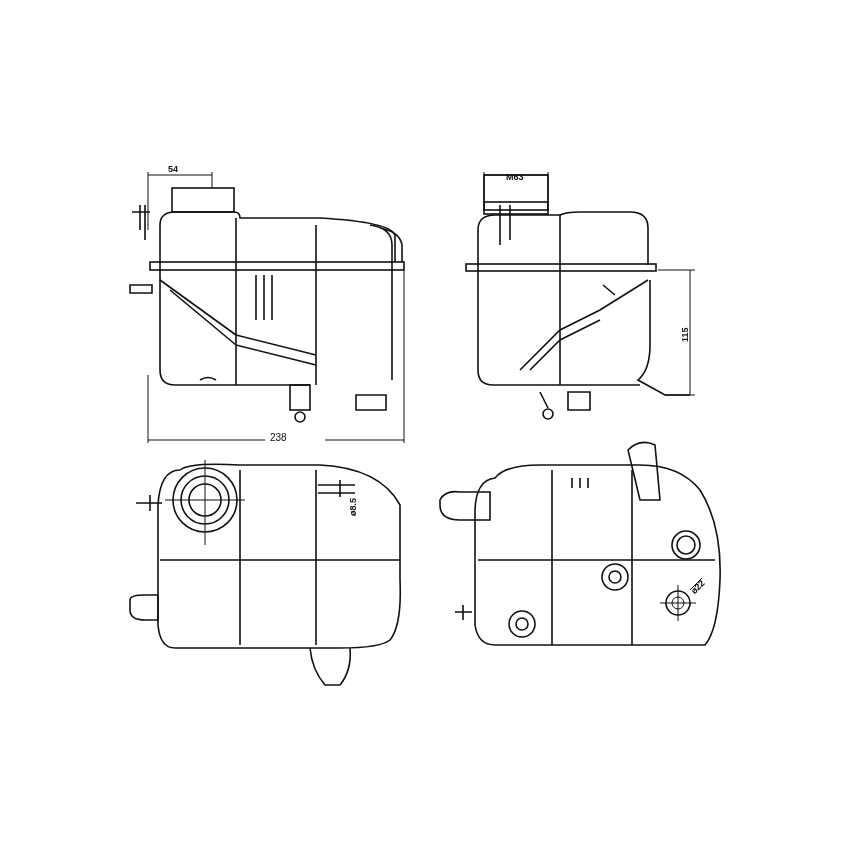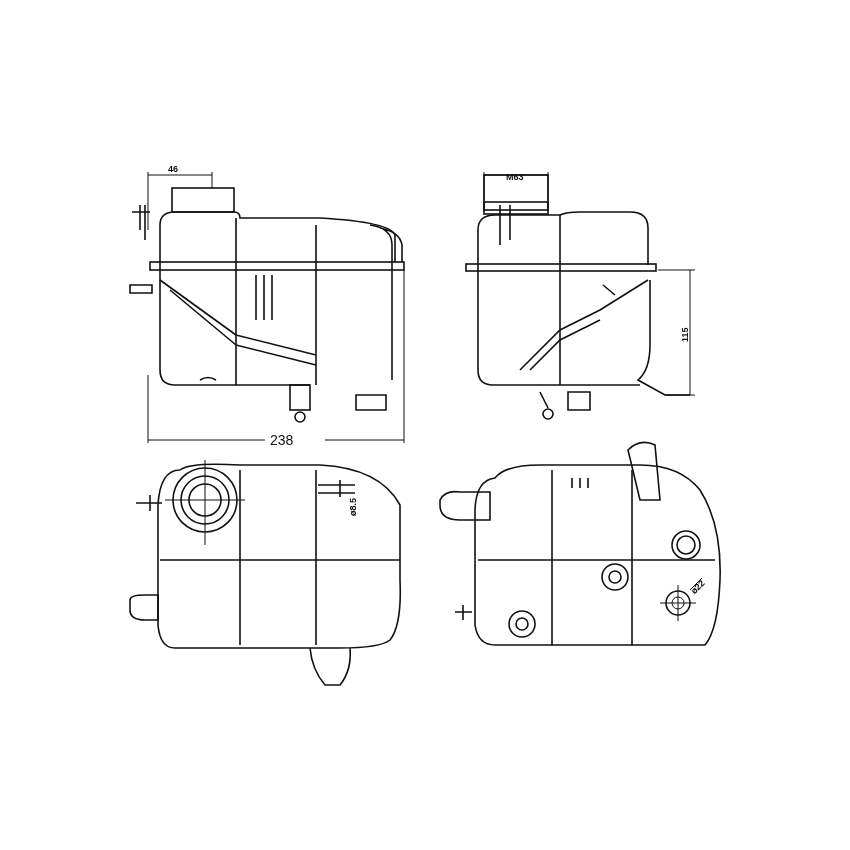--- a/index.html
+++ b/index.html
@@ -1,21 +1,21 @@
 <!DOCTYPE html>
 <html><head>
 <meta charset="utf-8">
 <style>
 html,body{margin:0;padding:0;background:#fff;}
 body{width:850px;height:850px;overflow:hidden;position:relative;font-family:"Liberation Sans",sans-serif;}
 svg{position:absolute;left:0;top:0;}
 .l{fill:none;stroke:#111;stroke-width:1.6;}
 .t{fill:none;stroke:#111;stroke-width:1;}
 .lbl{position:absolute;color:#111;font-size:9px;font-weight:bold;}
-.big{font-size:14px;font-weight:normal;}
+.big{font-size:10px;font-weight:normal;}
 .rot{transform:rotate(-90deg);transform-origin:left top;}
 </style>
 </head>
 <body>
 
 <svg width="850" height="850" viewBox="0 0 850 850">
 
   <g>
     <path class="t" d="M148 175 H212 M148 172 V230 M212 172 V188"></path>
     <rect class="l" x="172" y="188" width="62" height="24"></rect>
@@ -75,18 +75,18 @@
     <circle class="l" cx="522" cy="624" r="13"></circle>
     <circle class="l" cx="522" cy="624" r="6"></circle>
     <circle class="l" cx="678" cy="603" r="12"></circle>
     <circle class="t" cx="678" cy="603" r="6"></circle>
     <path class="t" d="M660 603 H696 M678 585 V621 M690 590 L702 578"></path>
     <path class="l" d="M572 478 V488 M580 478 V488 M588 478 V488"></path>
     <path class="l" d="M455 612 H472 M463 605 V620"></path>
   </g>
 </svg>
 
-<div class="lbl" style="left:168px;top:164px;">46</div>
+<div class="lbl" style="left:168px;top:164px;">54</div>
 <div class="lbl" style="left:506px;top:164px;margin-top:8px;">M63</div>
 <div class="lbl rot" style="left:680px;top:342px;">115</div>
 <div class="lbl rot" style="left:348px;top:516px;">ø8.5</div>
 <div class="lbl" style="left:690px;top:582px;transform:rotate(-45deg);">ø22</div>
 <div class="lbl big" style="left:270px;top:432px;">238</div>
 
 </body></html>

